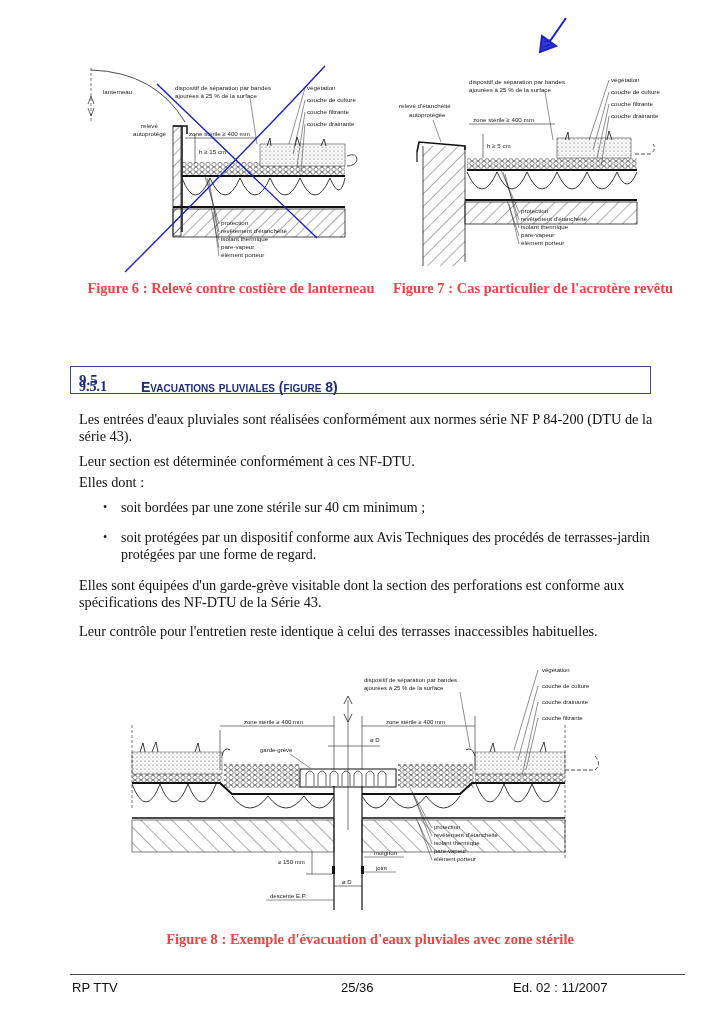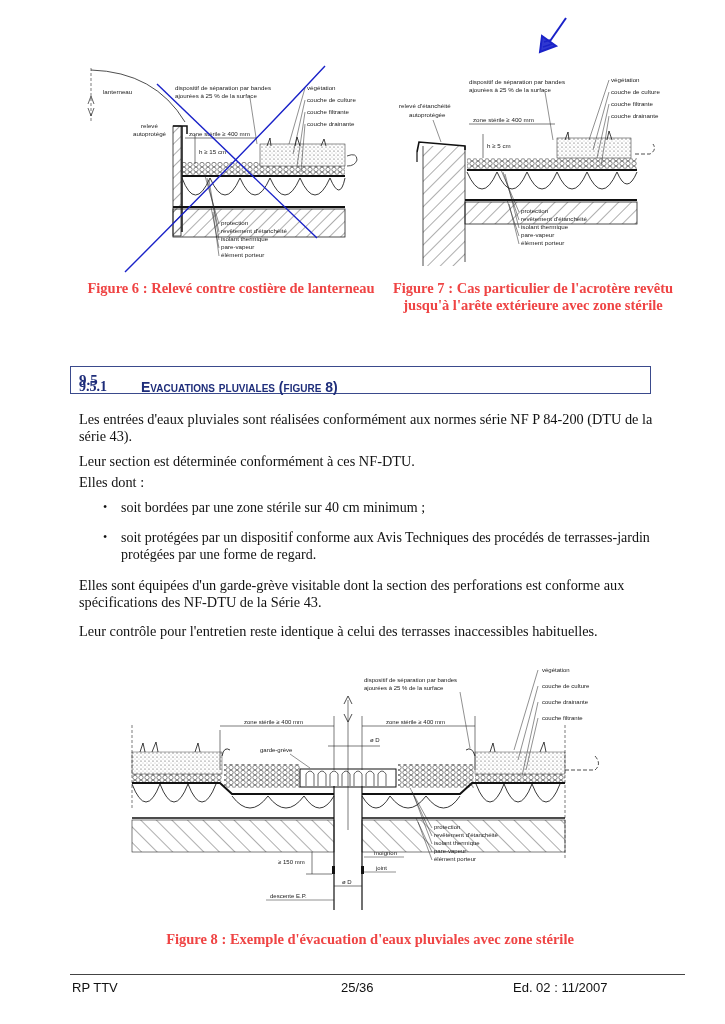--- a/index.html
+++ b/index.html
@@ -151,21 +151,20 @@
   <text class="lbl" x="136" y="171">pare-vapeur</text>
   <text class="lbl" x="136" y="179">élément porteur</text>
 </svg>
 </div>
 
 <div class="caption" style="left:86px;top:280px;width:290px">
   <div>Figure 6 : Relevé contre costière de lanterneau</div>
 </div>
 <div class="caption" style="left:388px;top:280px;width:290px">
   <div>Figure 7 : Cas particulier de l'acrotère revêtu</div>
-  <div>jusqu'à l'arête extérieure avec zone stérile</div>
 </div>
 
 <div class="sec-box">
   <span class="sec-num">9.5</span>
 </div>
 
 <div class="sub-num">9.5.1</div>
 <div class="sub-title">Evacuations pluviales (figure 8)</div>
 
 <div class="p" style="top:411px">Les entrées d'eaux pluviales sont réalisées conformément aux normes série NF P 84-200 (DTU de la</div>

